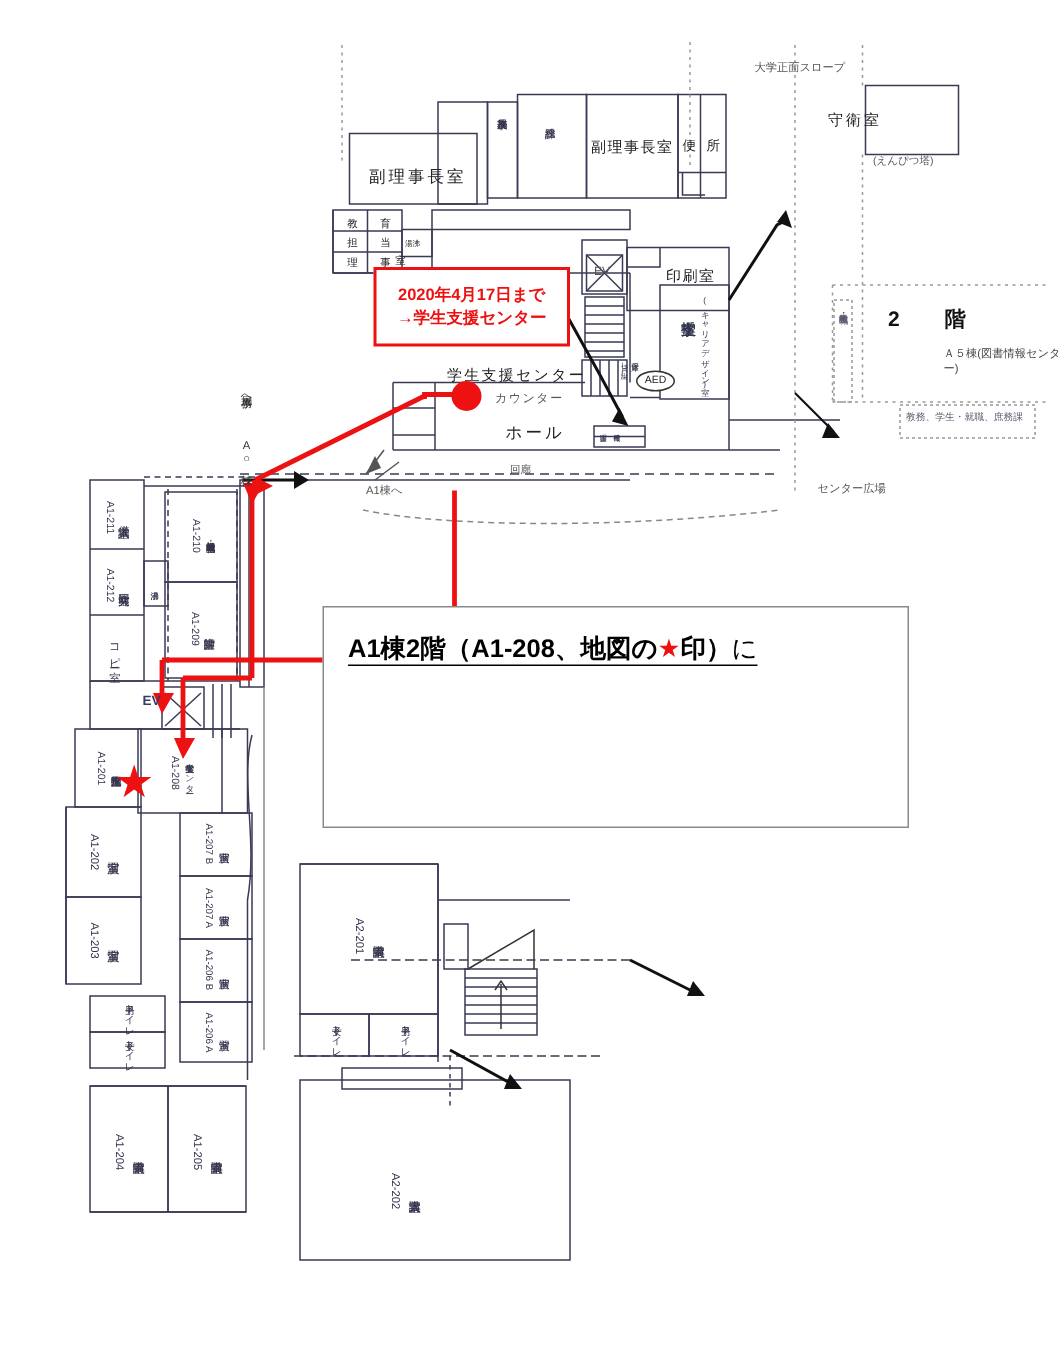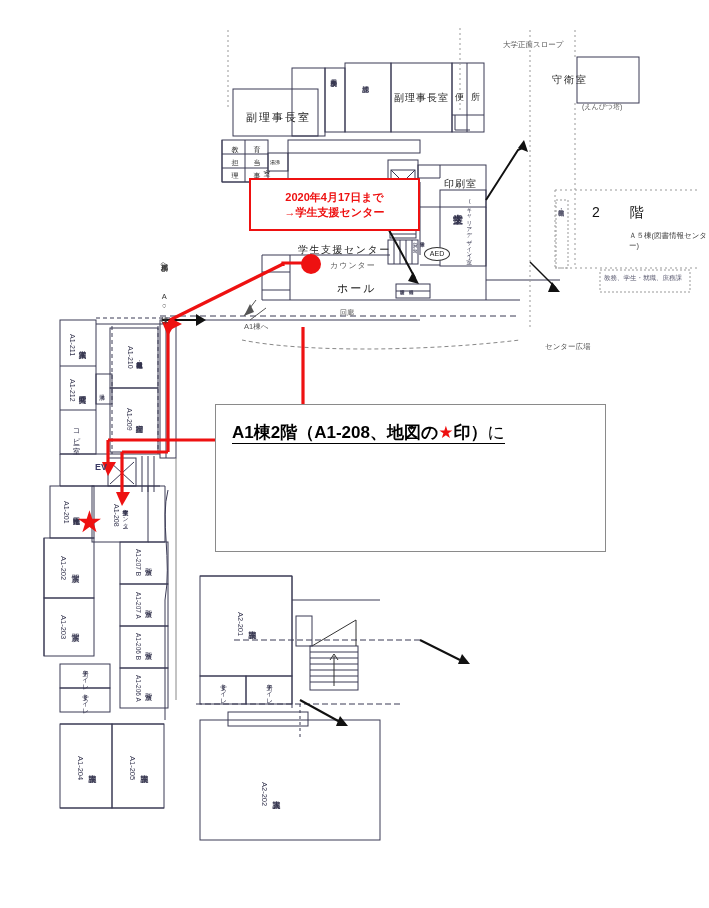--- a/index.html
+++ b/index.html
@@ -220,25 +220,25 @@
 <div class="hz" style="left:330px;top:260px;font-size:8px;color:#555;letter-spacing:1px;">カウンター</div>
 <div class="hz" style="left:337px;top:281px;font-size:11px;letter-spacing:2px;">ホール</div>
 <div class="hz" style="left:340px;top:308px;font-size:7px;color:#555;">回廊</div>
 <div class="aed" style="left:424px;top:247px;width:24px;height:12px;line-height:12px;">AED</div>
 <div class="lbl vert" style="left:419px;top:238px;font-size:5px;">保管庫</div>
 <div class="lbl vert" style="left:412px;top:238px;font-size:5px;">貸し出し</div>
 <div class="lbl vert" style="left:399px;top:286px;font-size:4.5px;">証明書</div>
 <div class="lbl vert" style="left:408px;top:286px;font-size:4.5px;">発行機</div>
 
 <div class="hz" style="left:503px;top:40px;font-size:7.5px;color:#555;">大学正面スロープ</div>
-<div class="hz" style="left:545px;top:321px;font-size:7.5px;color:#555;margin-top:21px;">センター広場</div>
+<div class="hz" style="left:545px;top:321px;font-size:7.5px;color:#555;">センター広場</div>
 <div class="hz" style="left:582px;top:102px;font-size:7px;color:#555;">(えんぴつ塔)</div>
 <div class="hz" style="left:244px;top:322px;font-size:7.5px;color:#555;">A1棟へ</div>
 
-<div class="floorlabel" style="left:592px;top:204px;font-size:14px;letter-spacing:8px;font-weight:normal;">2　階</div>
+<div class="floorlabel" style="left:592px;top:204px;font-size:14px;letter-spacing:8px;font-weight:bold;">2　階</div>
 <div class="floorlabel" style="left:589px;top:231px;font-size:7.5px;color:#444;margin-left:40px;">Ａ５棟(図書情報センター)</div>
 <div class="lbl vert" style="left:558px;top:205px;font-size:6px;color:#5a5a70;">教務・学生・就職</div>
 <div class="hz" style="left:604px;top:274px;font-size:6.5px;color:#5a5a70;">教務、学生・就職、庶務課</div>
 
 <div class="rm" style="left:64px;top:323px;width:28px;height:44px;">
   <div class="inner">
       <span class="nm" style="font-size:7.5px;">入試準備室</span>
       <span class="cd" style="font-size:7px;">A1-211</span>
     </div>
 </div>
@@ -363,21 +363,21 @@
       <span class="nm" style="font-size:6.5px;">男子トイレ</span>
     </div>
 </div>
 
 <div class="lbl vert" style="left:160px;top:258px;font-size:7.5px;color:#333;">事務局へ</div>
 <div class="lbl vert" style="left:160px;top:292px;font-size:7.5px;color:#333;">A○棟</div>
 <div class="hz" style="left:95px;top:462px;font-size:9px;color:#3a3a66;font-weight:bold;">EV</div>
 
 <div class="star-marker" style="left:76px;top:507px;">★</div>
 
-<div class="redbox" style="left:249px;top:178px;width:171px;height:53px;font-size:11px;">
+<div class="redbox" style="left:249px;top:178px;width:131px;height:53px;font-size:11px;">
   <div>2020年4月17日まで</div>
   <div>→学生支援センター</div>
 </div>
 
 <div class="notice" style="left:215px;top:404px;width:391px;height:148px;">
   <div class="ln">
     <span class="u b">A1棟2階（A1-208、地図の</span><span class="u b redstar">★</span><span class="u b">印）</span><span class="u">に</span>
   </div>
 </div>
 

